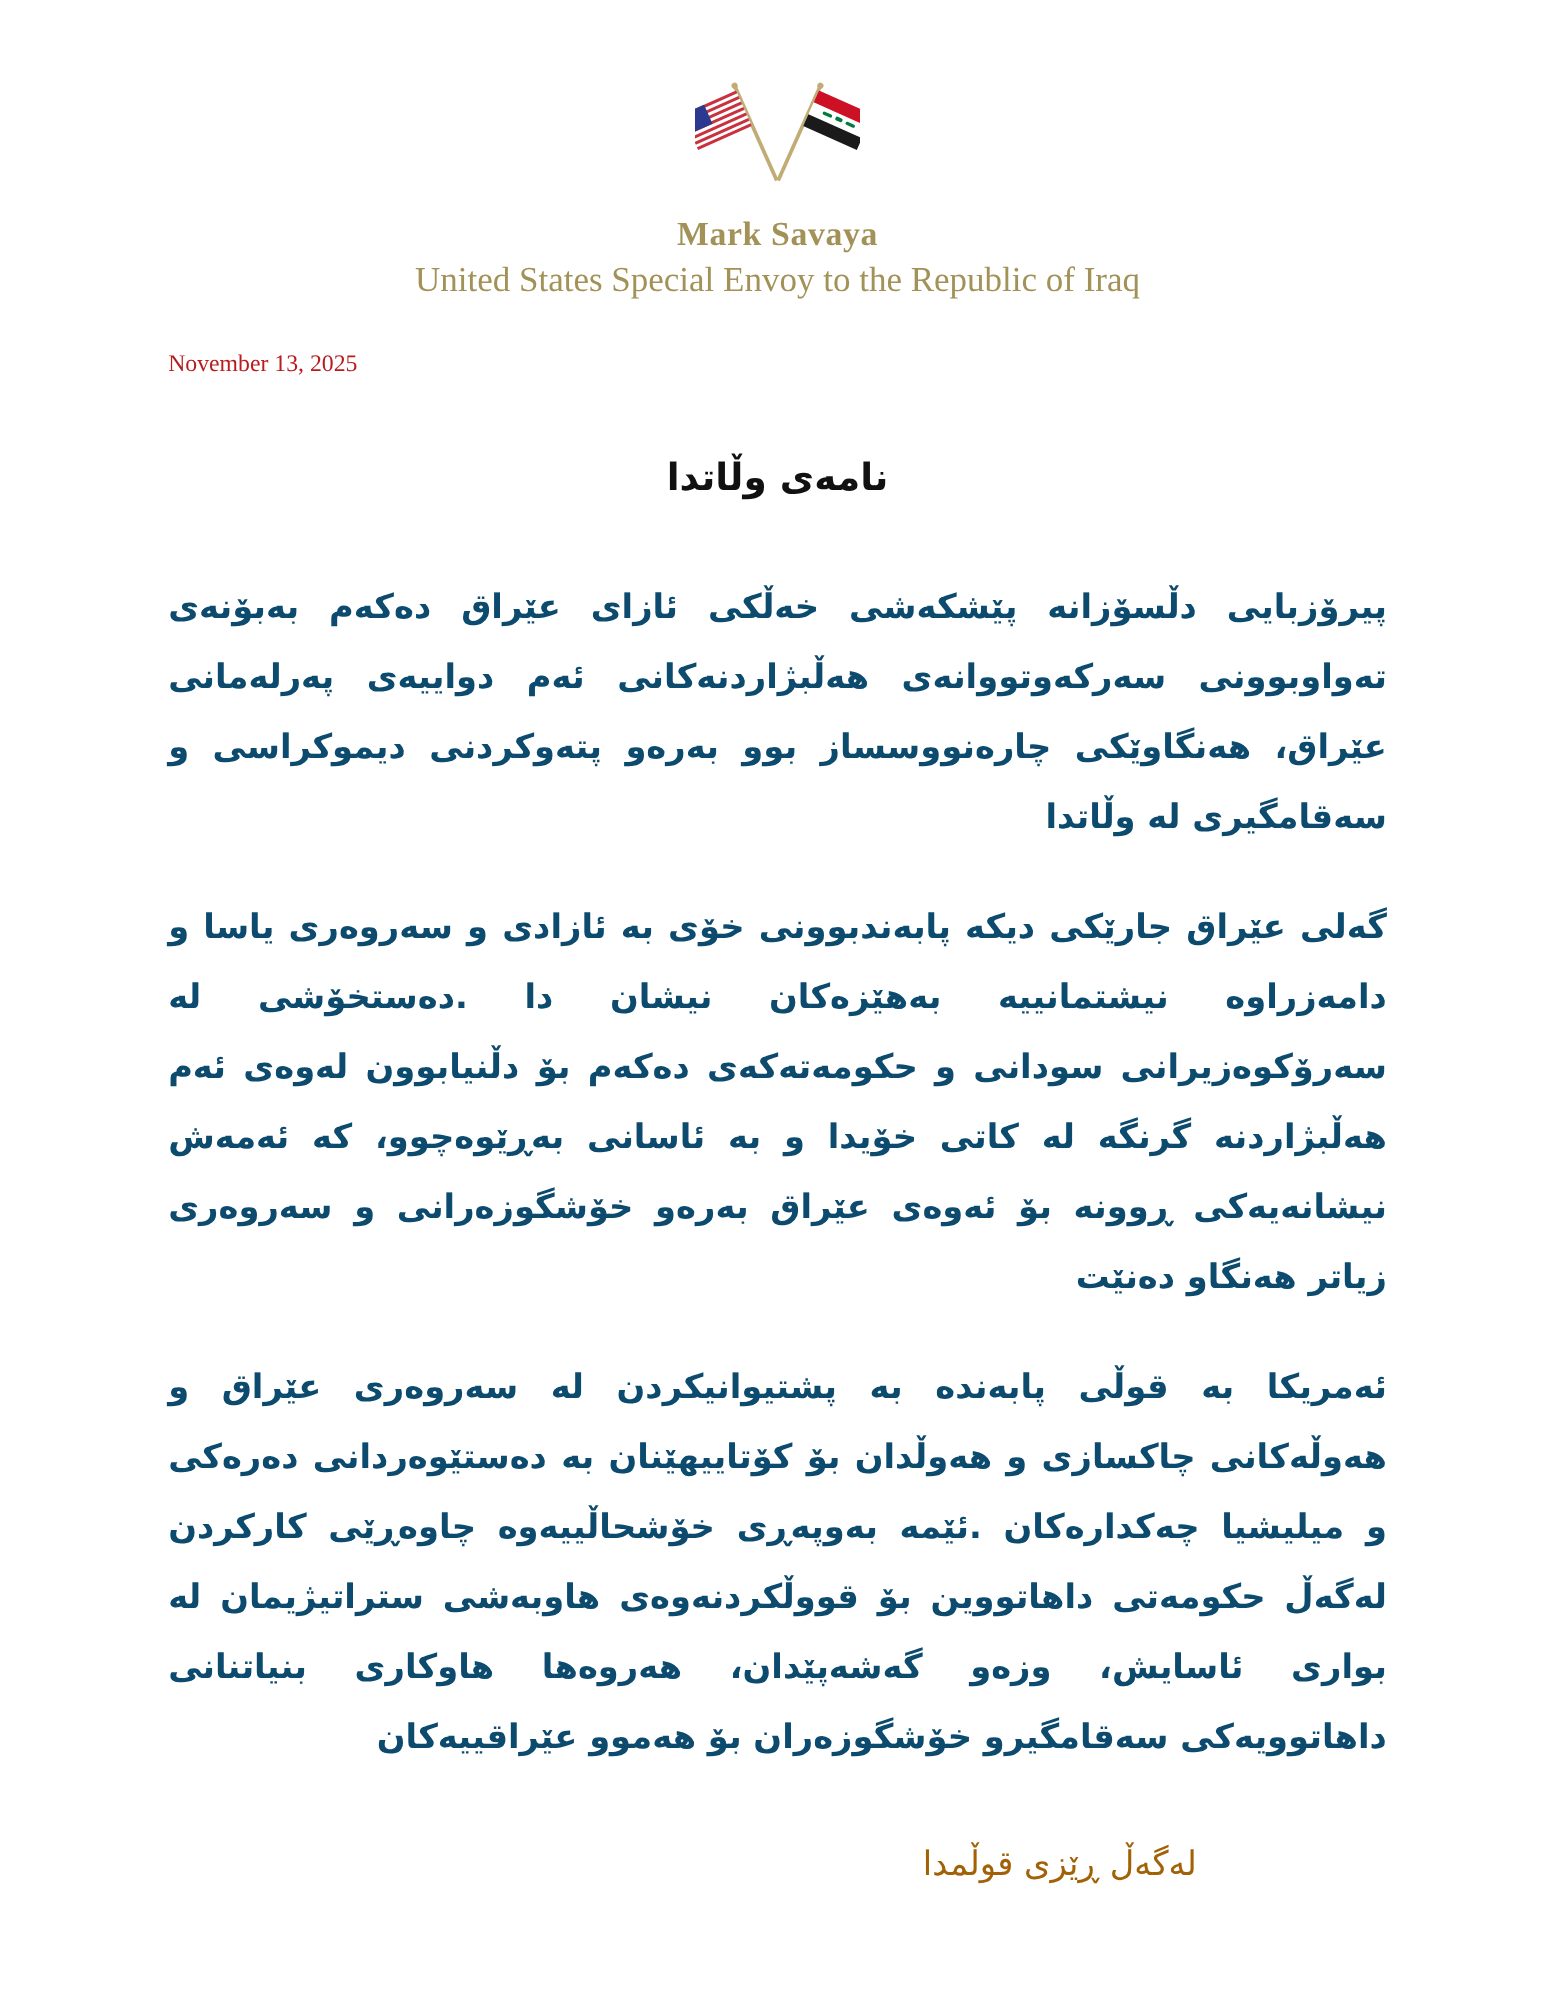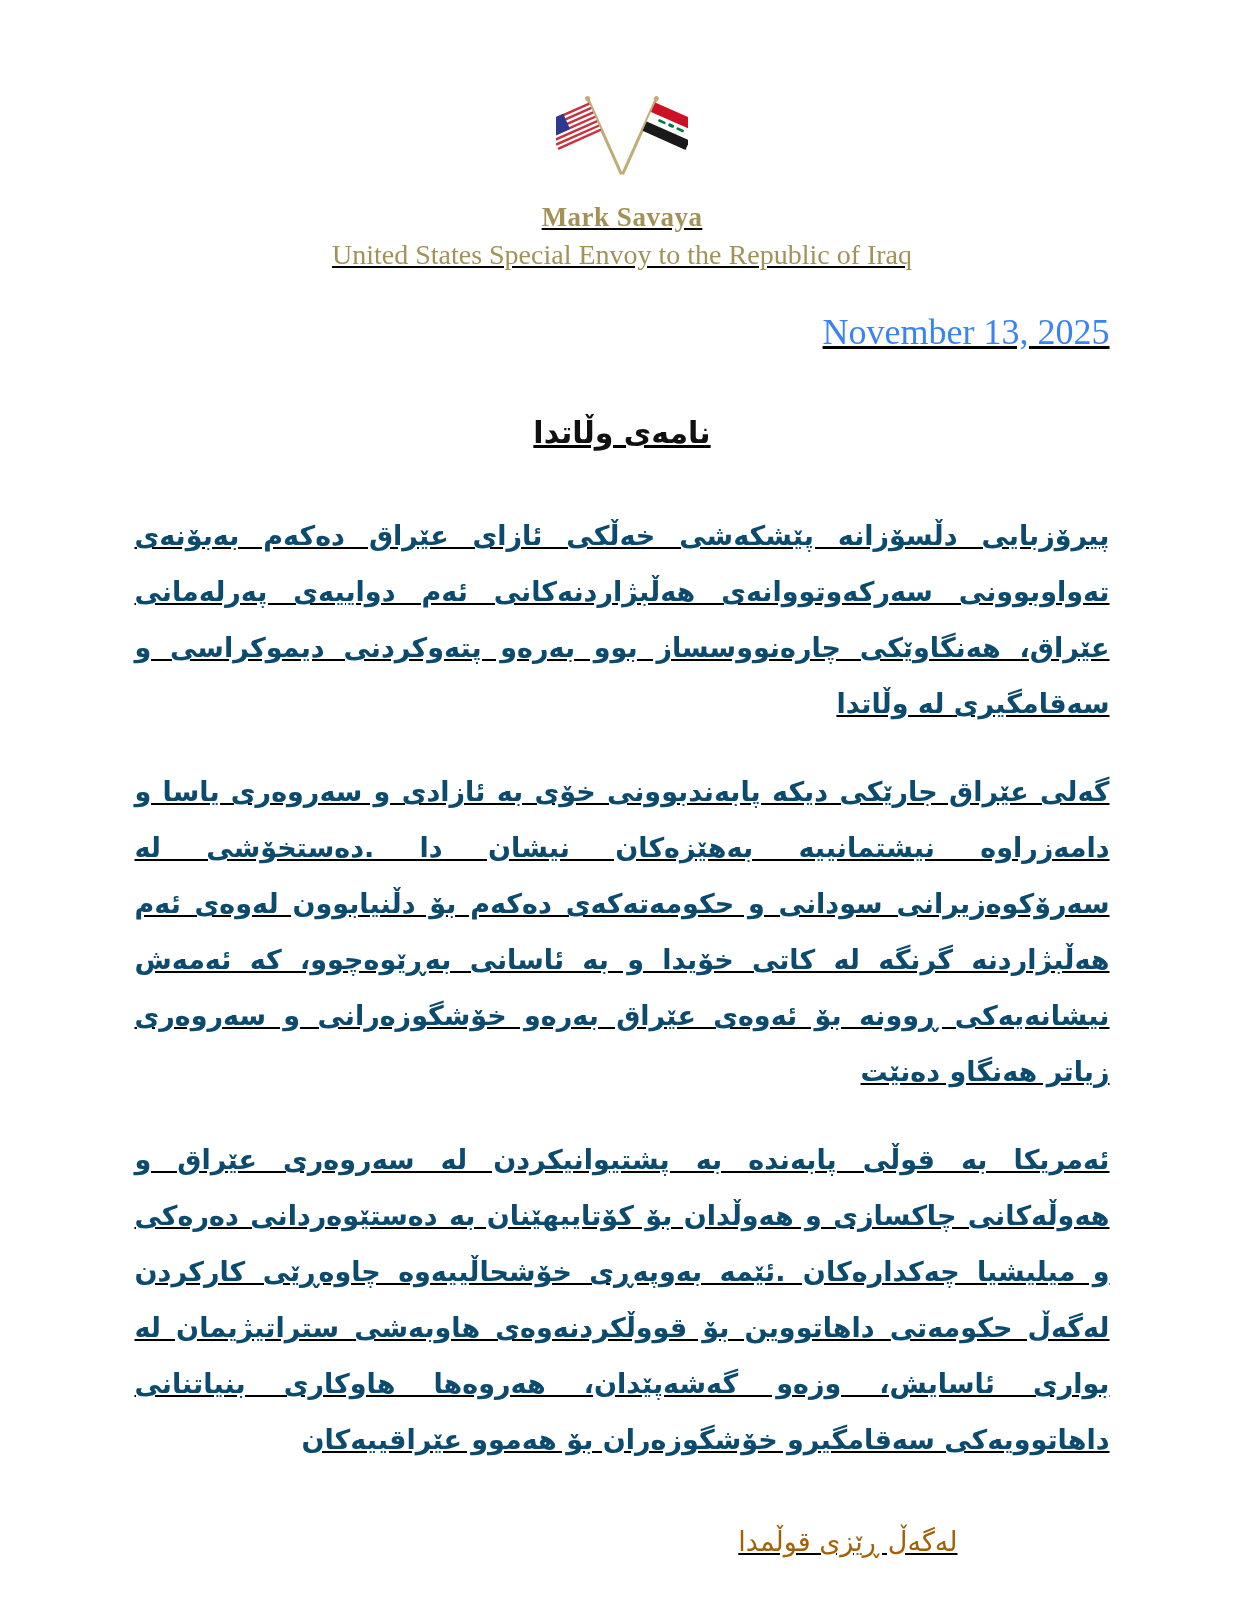--- a/index.html
+++ b/index.html
@@ -12,22 +12,21 @@
     width: 1244px;
     height: 1600px;
     margin: 0 auto;
     background: #ffffff;
     overflow: hidden;
     font-family: "DejaVu Sans", sans-serif;
   }
   .content {
     width: 975px;
     margin: 0 auto;
-    padding-top: 80px;
-    text-decoration: underline;
+    padding-top: 50px;
   }
   .flags-wrap {
     text-align: center;
     margin-bottom: 14px;
   }
   .header-name {
     text-align: center;
     font-family: "Liberation Serif", "DejaVu Serif", serif;
     font-weight: bold;
     font-size: 27px;
@@ -35,24 +34,24 @@
     letter-spacing: 0.5px;
   }
   .header-title {
     text-align: center;
     font-family: "Liberation Serif", "DejaVu Serif", serif;
     font-size: 28px;
     color: #a29257;
     margin-top: 6px;
   }
   .header-date {
-    text-align: right;
+    text-align: left;
     font-family: "Liberation Serif", "DejaVu Serif", serif;
-    font-size: 36px;
-    color: #3b82f6;
+    font-size: 19px;
+    color: #b91c1c;
     margin-top: 40px;
   }
   .k-heading {
     direction: rtl;
     text-align: center;
     font-weight: bold;
     font-size: 30px;
     color: #111111;
     margin-top: 62px;
   }

